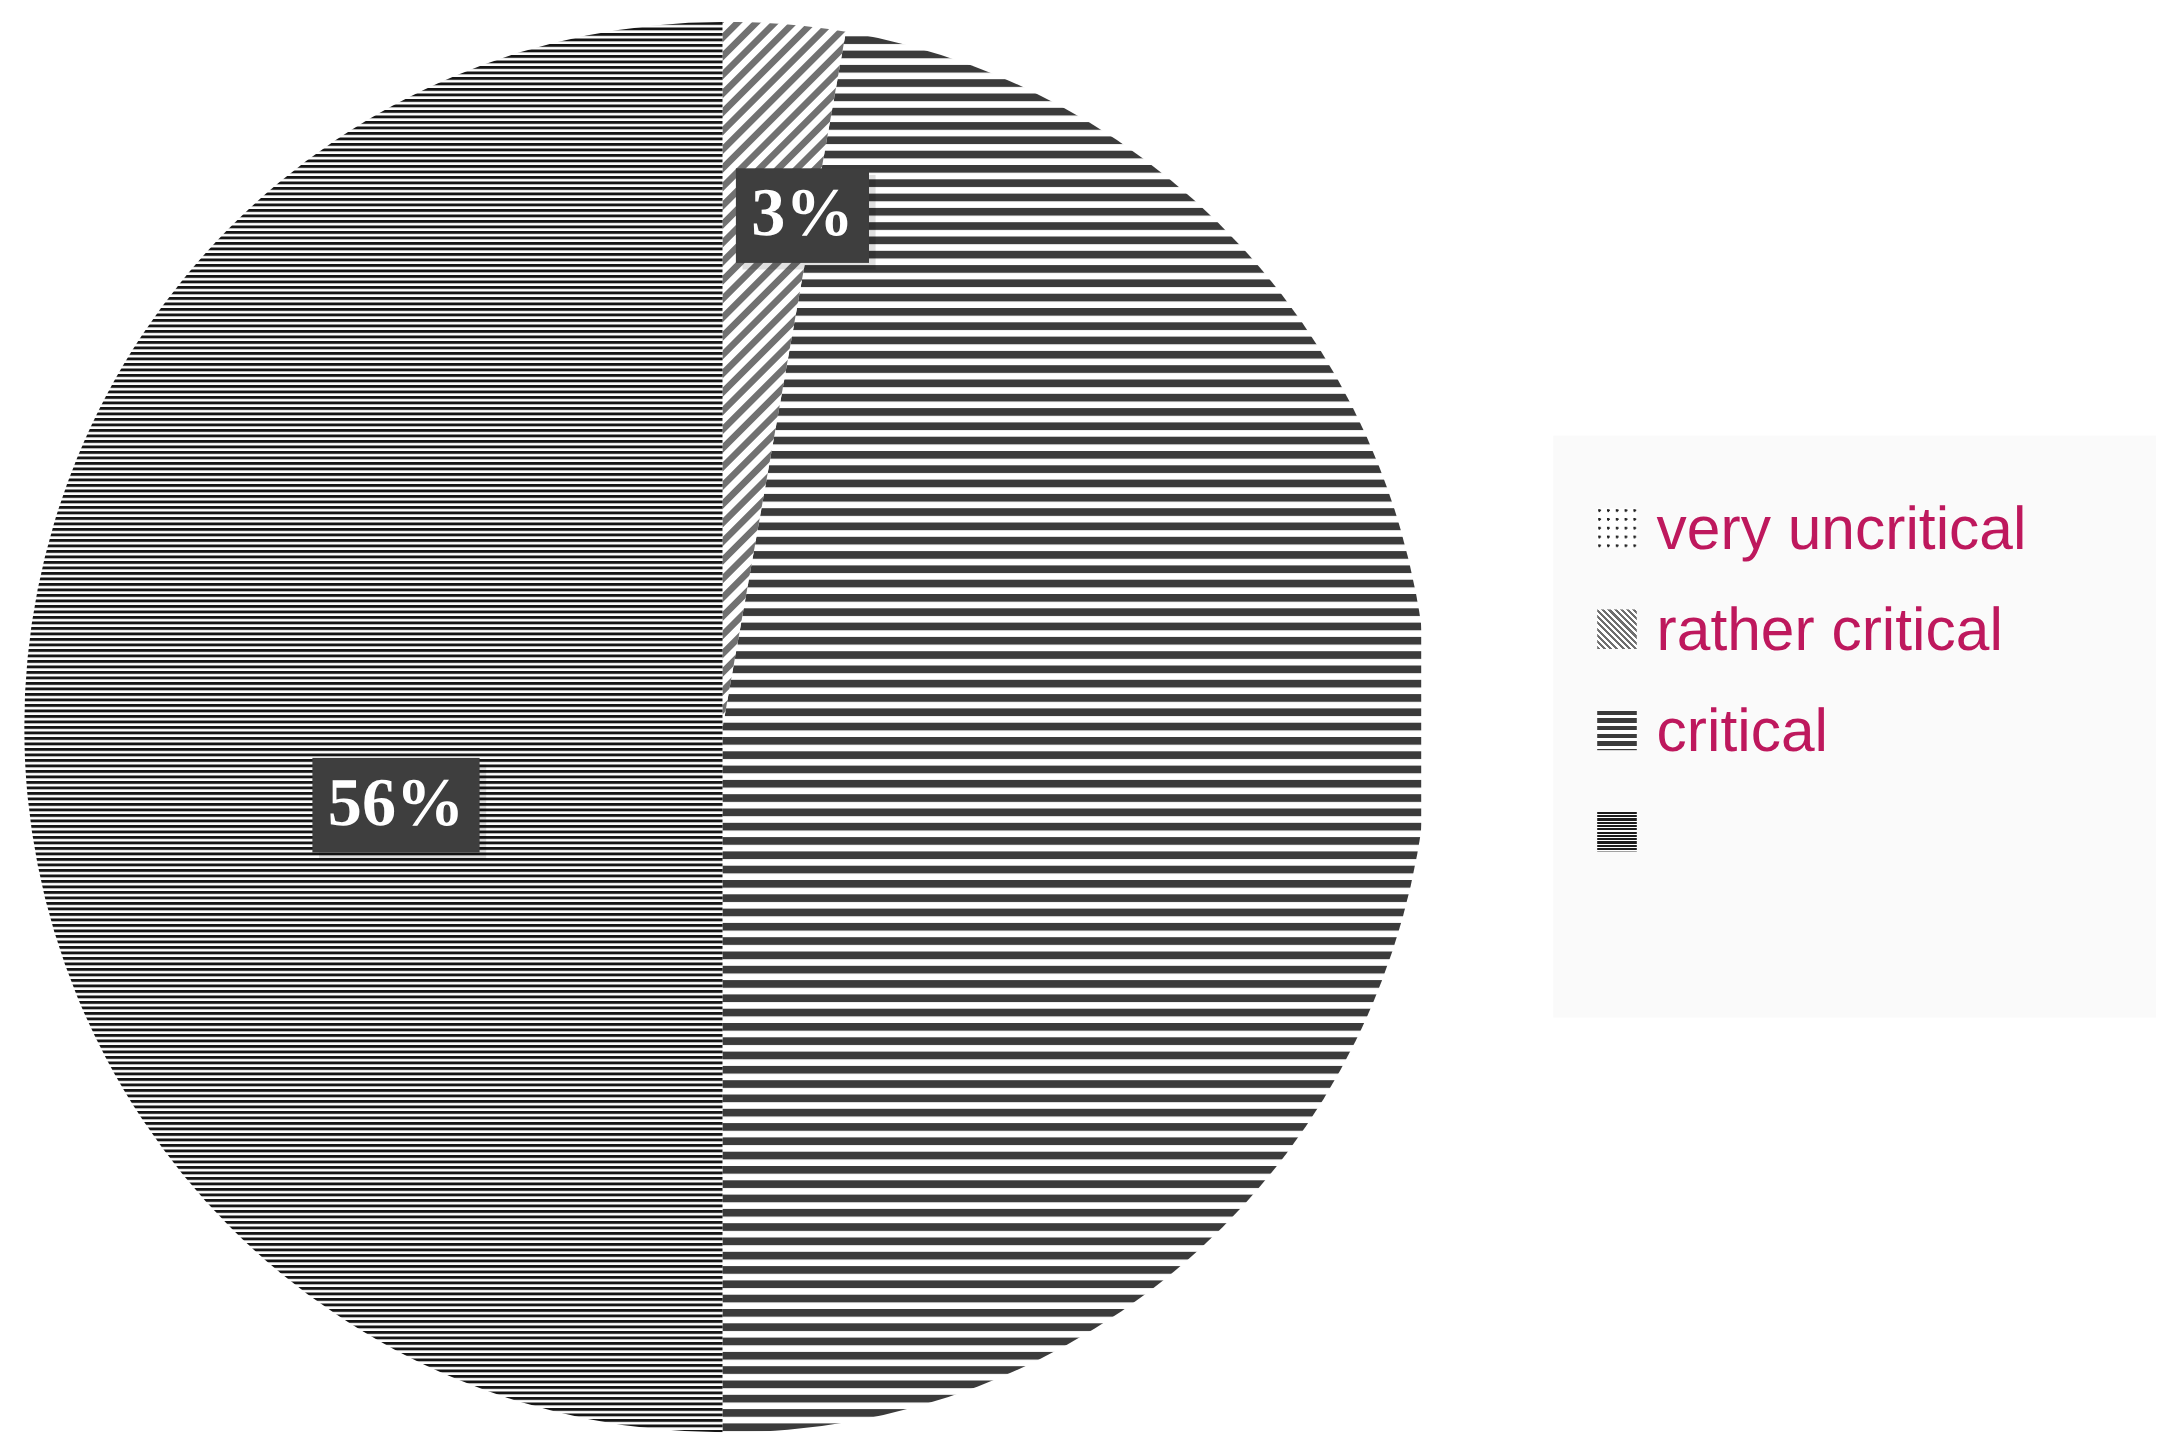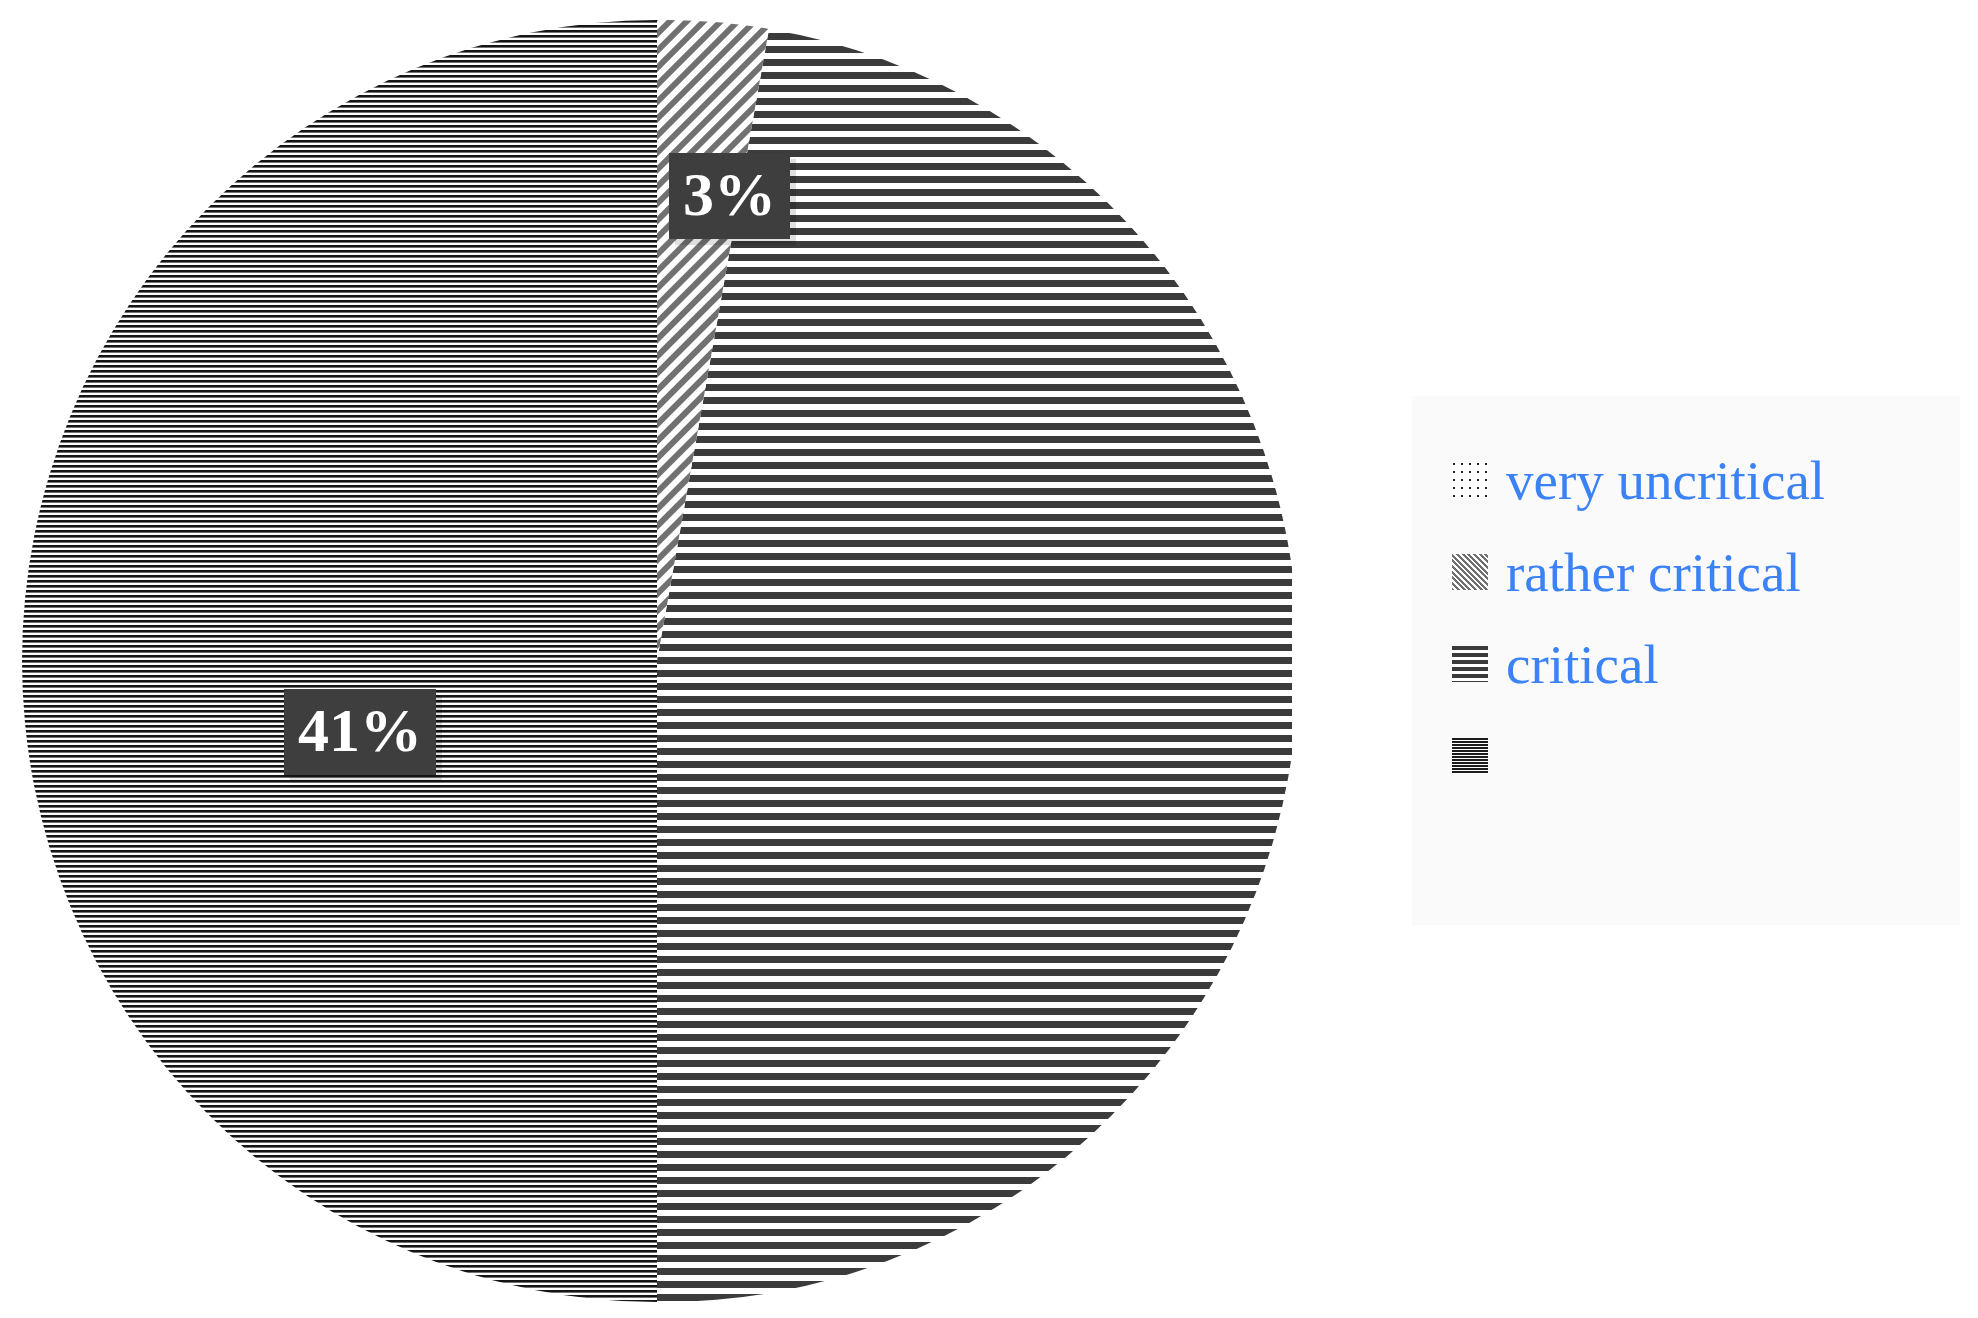--- a/index.html
+++ b/index.html
@@ -68,24 +68,24 @@
   .legend-swatch {
     width: 36px;
     height: 36px;
     flex: 0 0 36px;
     margin-right: 18px;
     background-color: #ffffff;
     background-repeat: repeat;
   }
   .legend-label {
     font-size: 55px;
-    color: #3b82f6;
+    color: #be185d;
     line-height: 1;
     white-space: nowrap;
-    font-family: Liberation Serif, serif;
+    font-family: Liberation Sans, sans-serif;
   }
 
   
   .sw-very-uncritical {
     background-image:
       radial-gradient(circle at 2px 2px, #222 1.2px, transparent 1.4px);
     background-size: 8px 8px;
   }
   .sw-uncritical {
     background-image:
@@ -140,21 +140,21 @@
                A 635 641 0 0 0 747.0 8.9
                Z"></path>
 
       <path fill="url(#pat-rather-critical)" d="M 635 641
                L 747.0 8.9
                A 635 641 0 0 0 635 0
                Z"></path>
     </svg>
 
     <div class="slice-label" id="label-3">3%</div>
-    <div class="slice-label" id="label-56">41%</div>
+    <div class="slice-label" id="label-56">56%</div>
   </div>
 
   <div id="legend">
 
     <div class="legend-row">
       <span class="legend-swatch sw-very-uncritical"></span>
       <span class="legend-label">very uncritical</span>
     </div>
 
 

